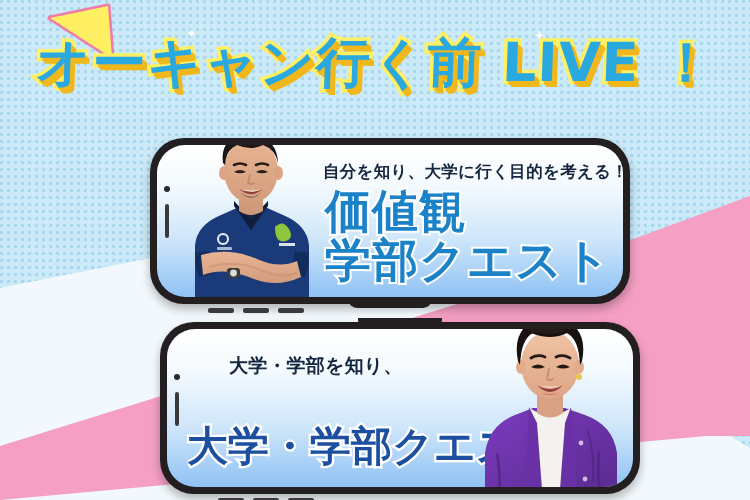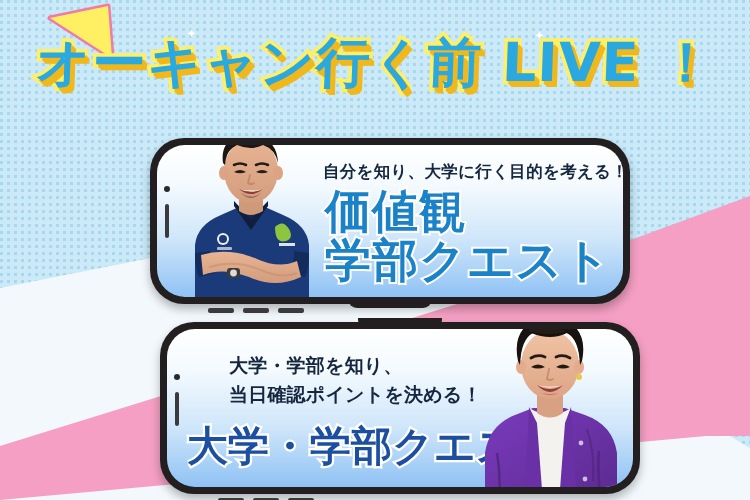--- a/index.html
+++ b/index.html
@@ -309,19 +309,18 @@
           <path d="M82 66 L80 76 Q83 78 86 76" stroke="#c48f6f" stroke-width="1.8" fill="none" stroke-linecap="round"></path>
 
           <path d="M70 82 Q83 96 96 82 Q83 90 70 82 Z" fill="#8f3f3c"></path>
           <path d="M71 82.5 Q83 86.5 95 82.5 Q83 85 71 82.5 Z" fill="#ffffff"></path>
           <path d="M74 90 Q83 94 92 90 Q83 92 74 90 Z" fill="#c96a74"></path>
         </g>
       </svg>
 
       <div class="c2-sub">
         <div>大学・学部を知り、</div>
-        <div>当日確認ポイントを決める！</div>
       </div>
       <div class="c2-title">大学・学部クエスト</div>
     </div>
   </div>
 
 </div>
 
 </body></html>

